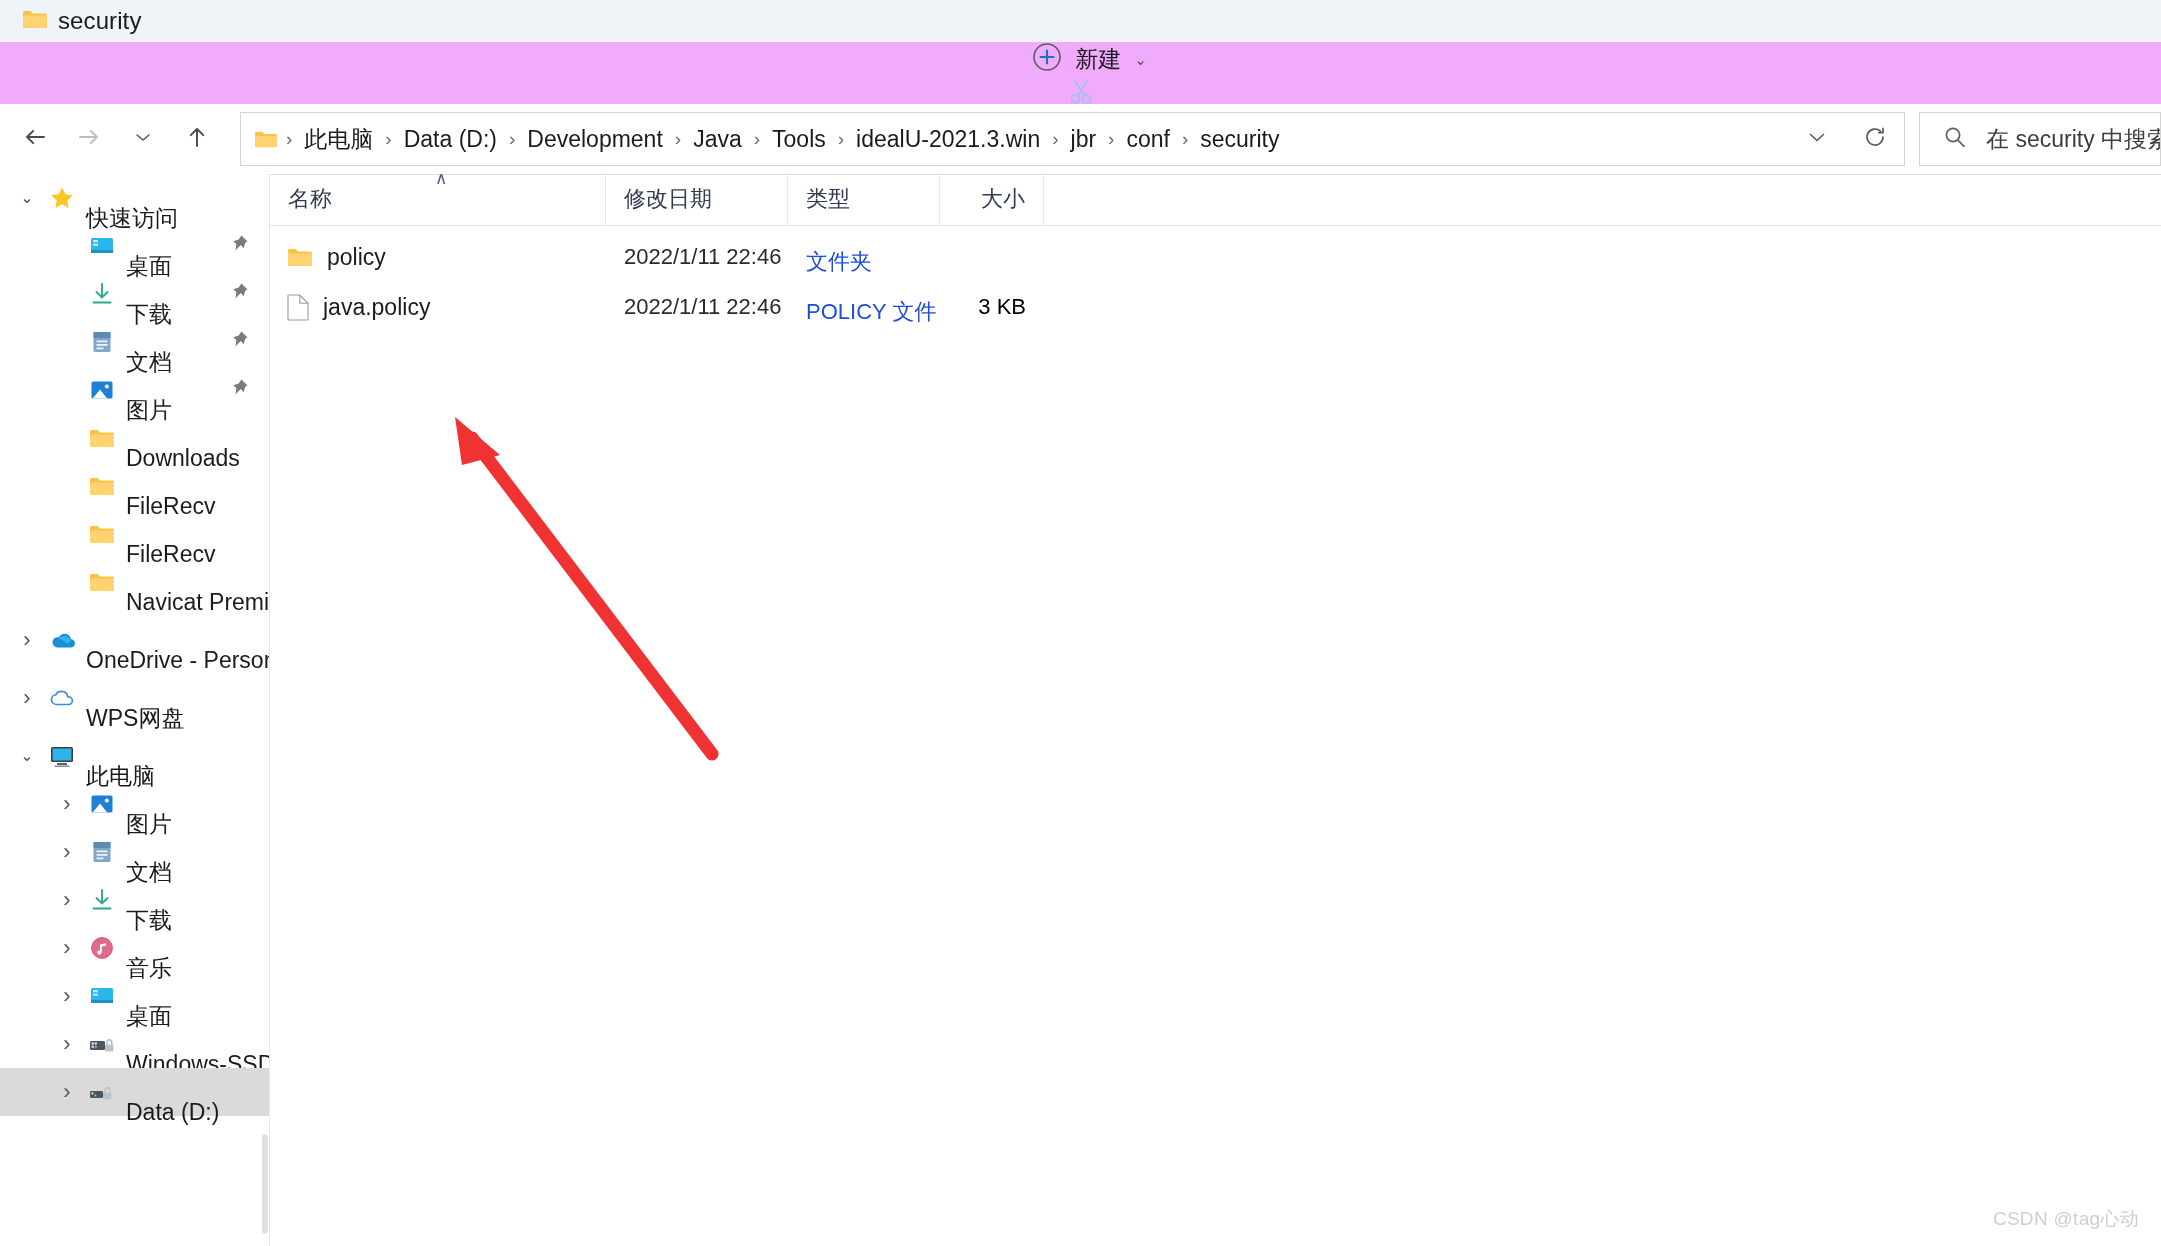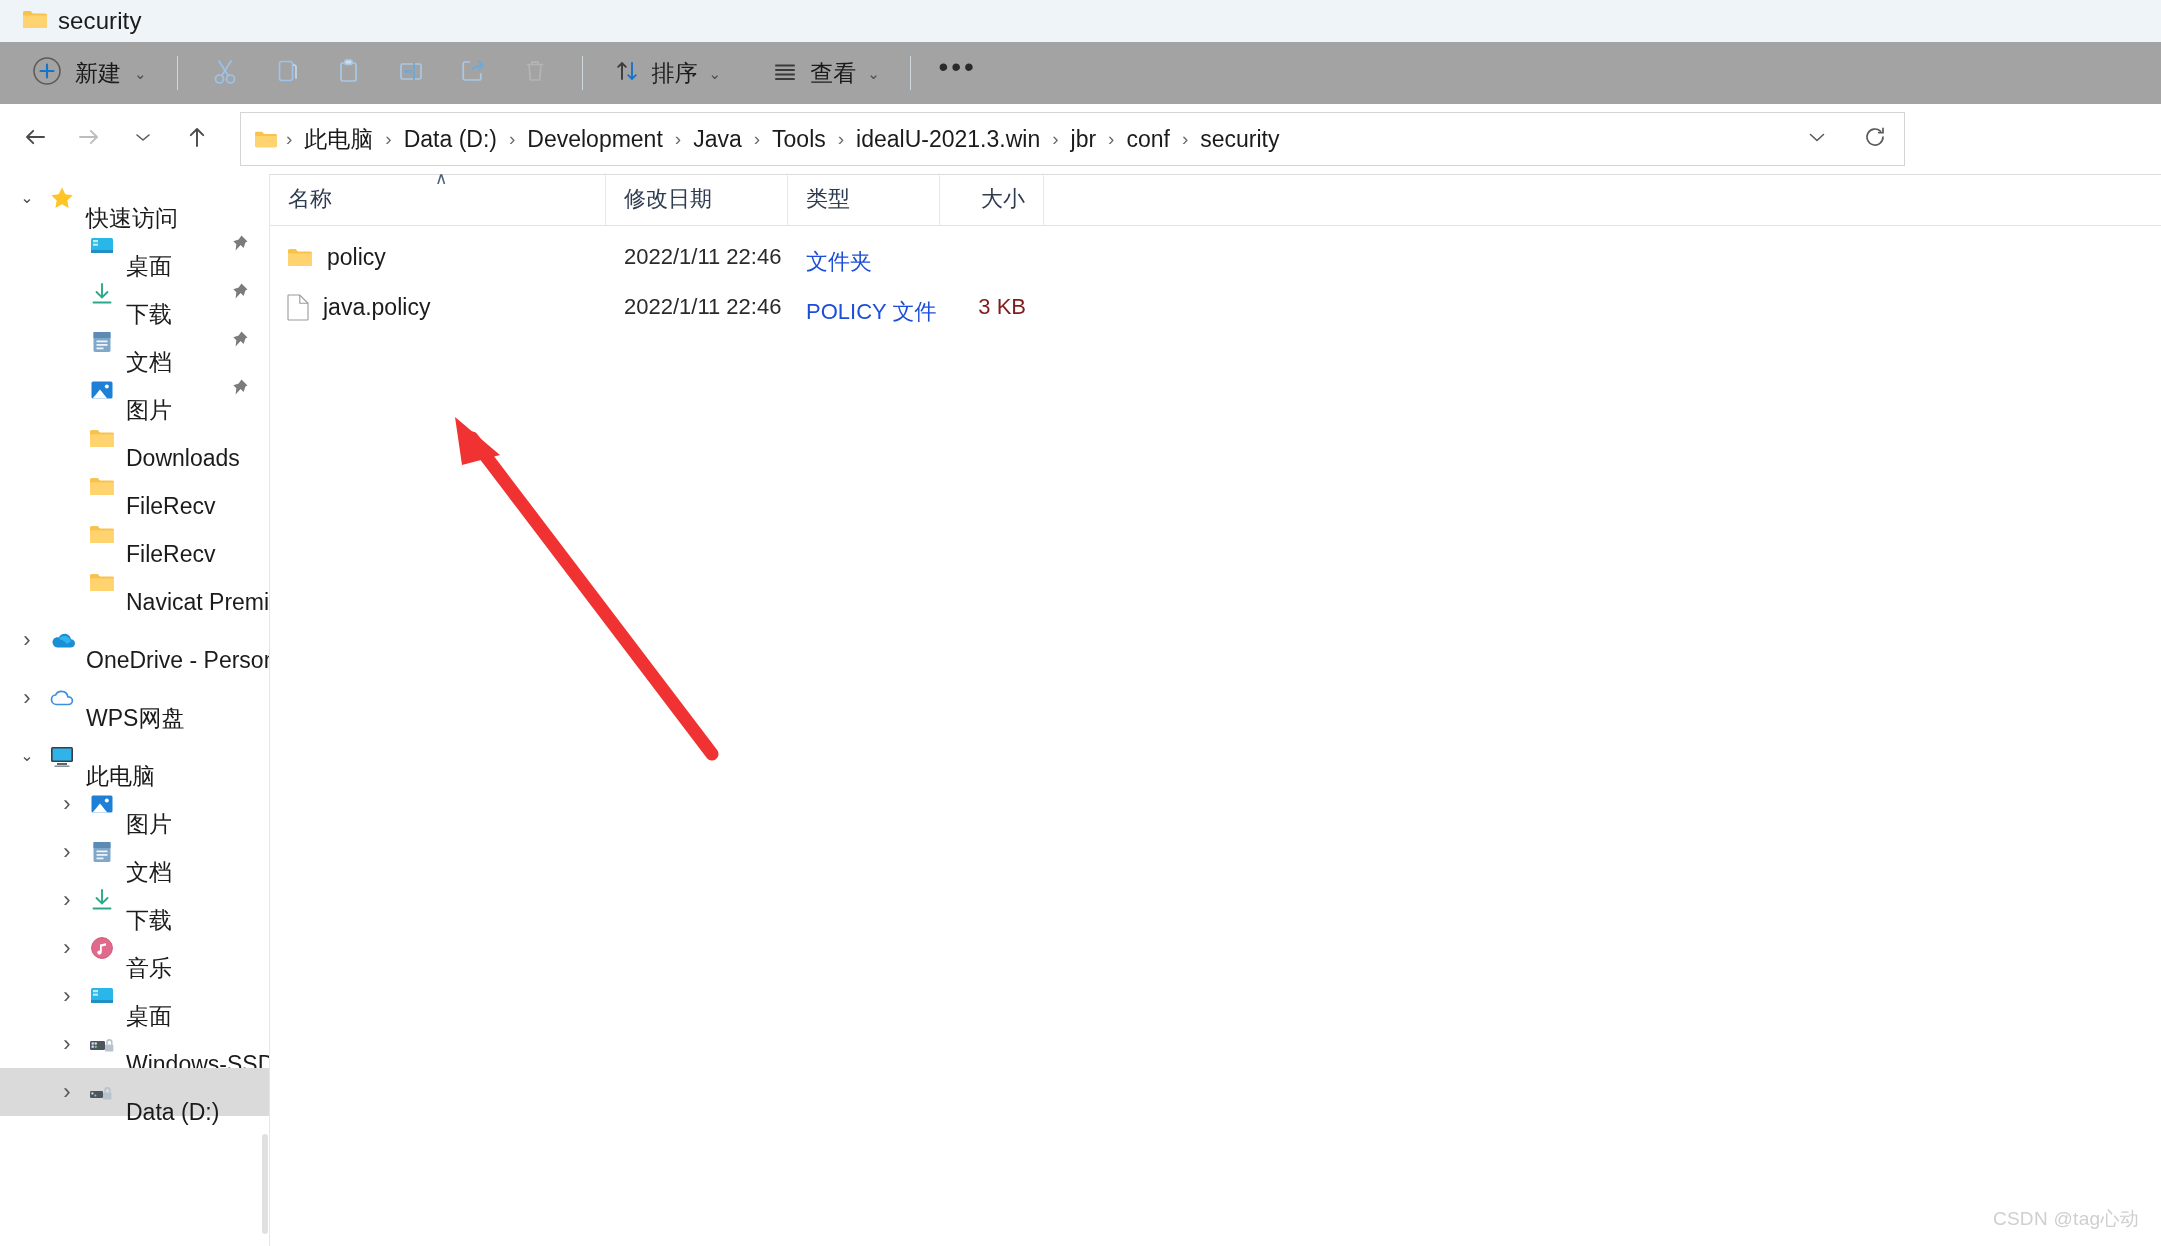--- a/index.html
+++ b/index.html
@@ -25,22 +25,22 @@
     height: 38px; display: flex; align-items: center; gap: 10px;
     padding: 0 14px;
   }
   .tab-label {
     font-size: 24px; color: #1b1b1b; letter-spacing: .1px;
   }
 
   
   .cmdbar {
     position: absolute; left: 0; top: 42px; width: 2161px; height: 62px;
-    background: #a3a3a3;
-    display: flex; align-items: center;
+    background: #f0abfc;
+    display: flex; align-items: center; flex-direction: column;
   }
   .cmd-new {
     display: flex; align-items: center; gap: 13px;
     height: 46px; padding: 0 14px 0 20px; margin-left: 12px;
     border-radius: 6px; cursor: default;
   }
   .cmd-new-label { font-size: 23px; color: #1b1b1b; }
   .sep {
     width: 1px; height: 34px; background: #ccd8de; margin: 0 16px;
   }
@@ -188,21 +188,21 @@
   .row.selected {
     background: #fbfdff;
     border-color: #9ecbf0;
   }
   .cell-name {
     width: 335px; display: flex; align-items: center; gap: 14px;
     padding-left: 16px; font-size: 23px; color: #1b1b1b;
   }
   .cell-date { width: 182px; font-size: 22px; color: #2a2a2a; padding-left: 18px; }
   .cell-type { width: 152px; font-size: 22px; color: #1d4ed8; padding-left: 18px; margin-top: 9px; }
-  .cell-size { width: 104px; font-size: 22px; color: #7f1d1d; text-align: right; padding-right: 18px; }
+  .cell-size { width: 104px; font-size: 22px; color: #000000; text-align: right; padding-right: 18px; }
 
   
   .annot {
     position: absolute; left: 0; top: 174px;
     width: 2161px; height: 1072px; pointer-events: none;
   }
 
   
   .watermark {
     position: absolute; right: 22px; bottom: 14px;
@@ -405,20 +405,29 @@
           <span>
             <svg width="26" height="26" viewBox="0 0 26 26" fill="none" stroke="#5a5a5a" stroke-width="1.7" stroke-linecap="round">
               <path d="M21 13a8 8 0 1 1-2.6-5.9"></path>
               <path d="M21 4.4V8.6h-4.2"></path>
             </svg>
           </span>
         </div>
       </div>
     </div>
 
+    <div class="searchbox">
+      <span>
+        <svg width="26" height="26" viewBox="0 0 26 26" fill="none" stroke="#5f5f5f" stroke-width="1.7" stroke-linecap="round">
+          <circle cx="11" cy="11" r="6.6"></circle>
+          <path d="M16 16.2 22 22.4"></path>
+        </svg>
+      </span>
+      <span class="search-ph">在 security 中搜索</span>
+    </div>
   </div>
 
   <div class="body">
 
     <div class="sidebar">
 
       <div class="nav-item lvl0">
         <span class="twisty open"></span>
         <span class="ni-icon">
           <svg width="26" height="26" viewBox="0 0 26 26">

